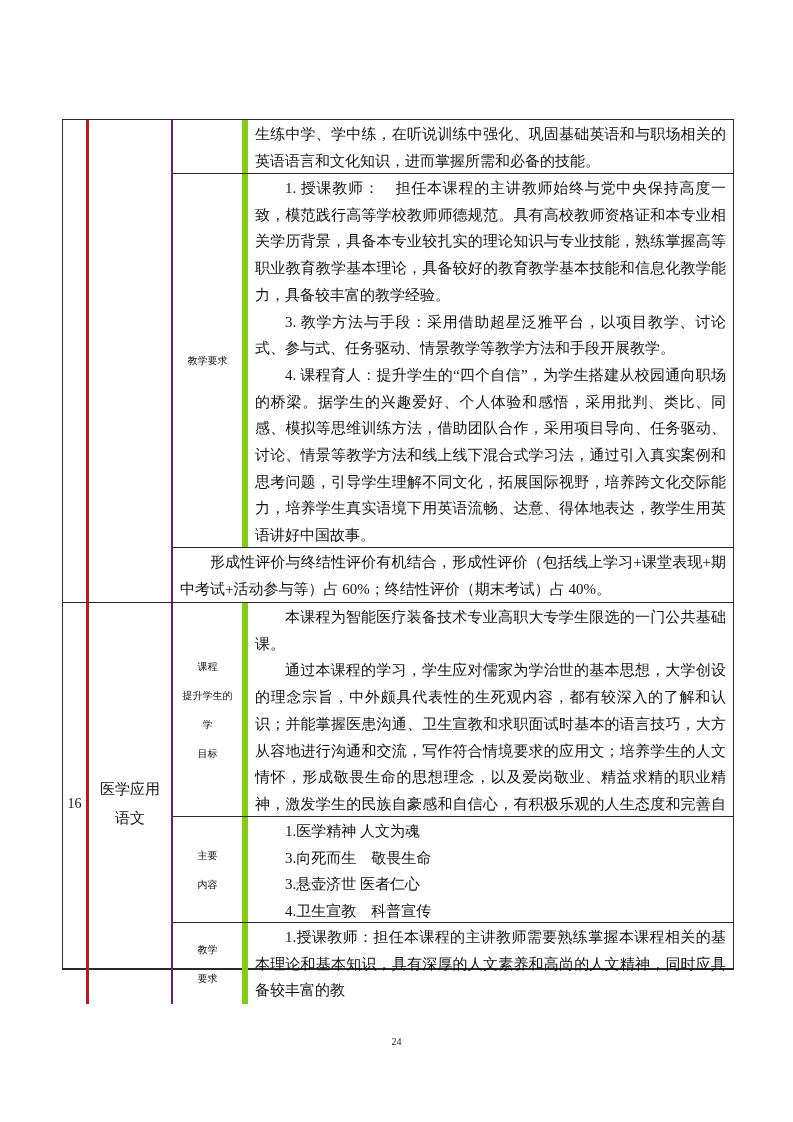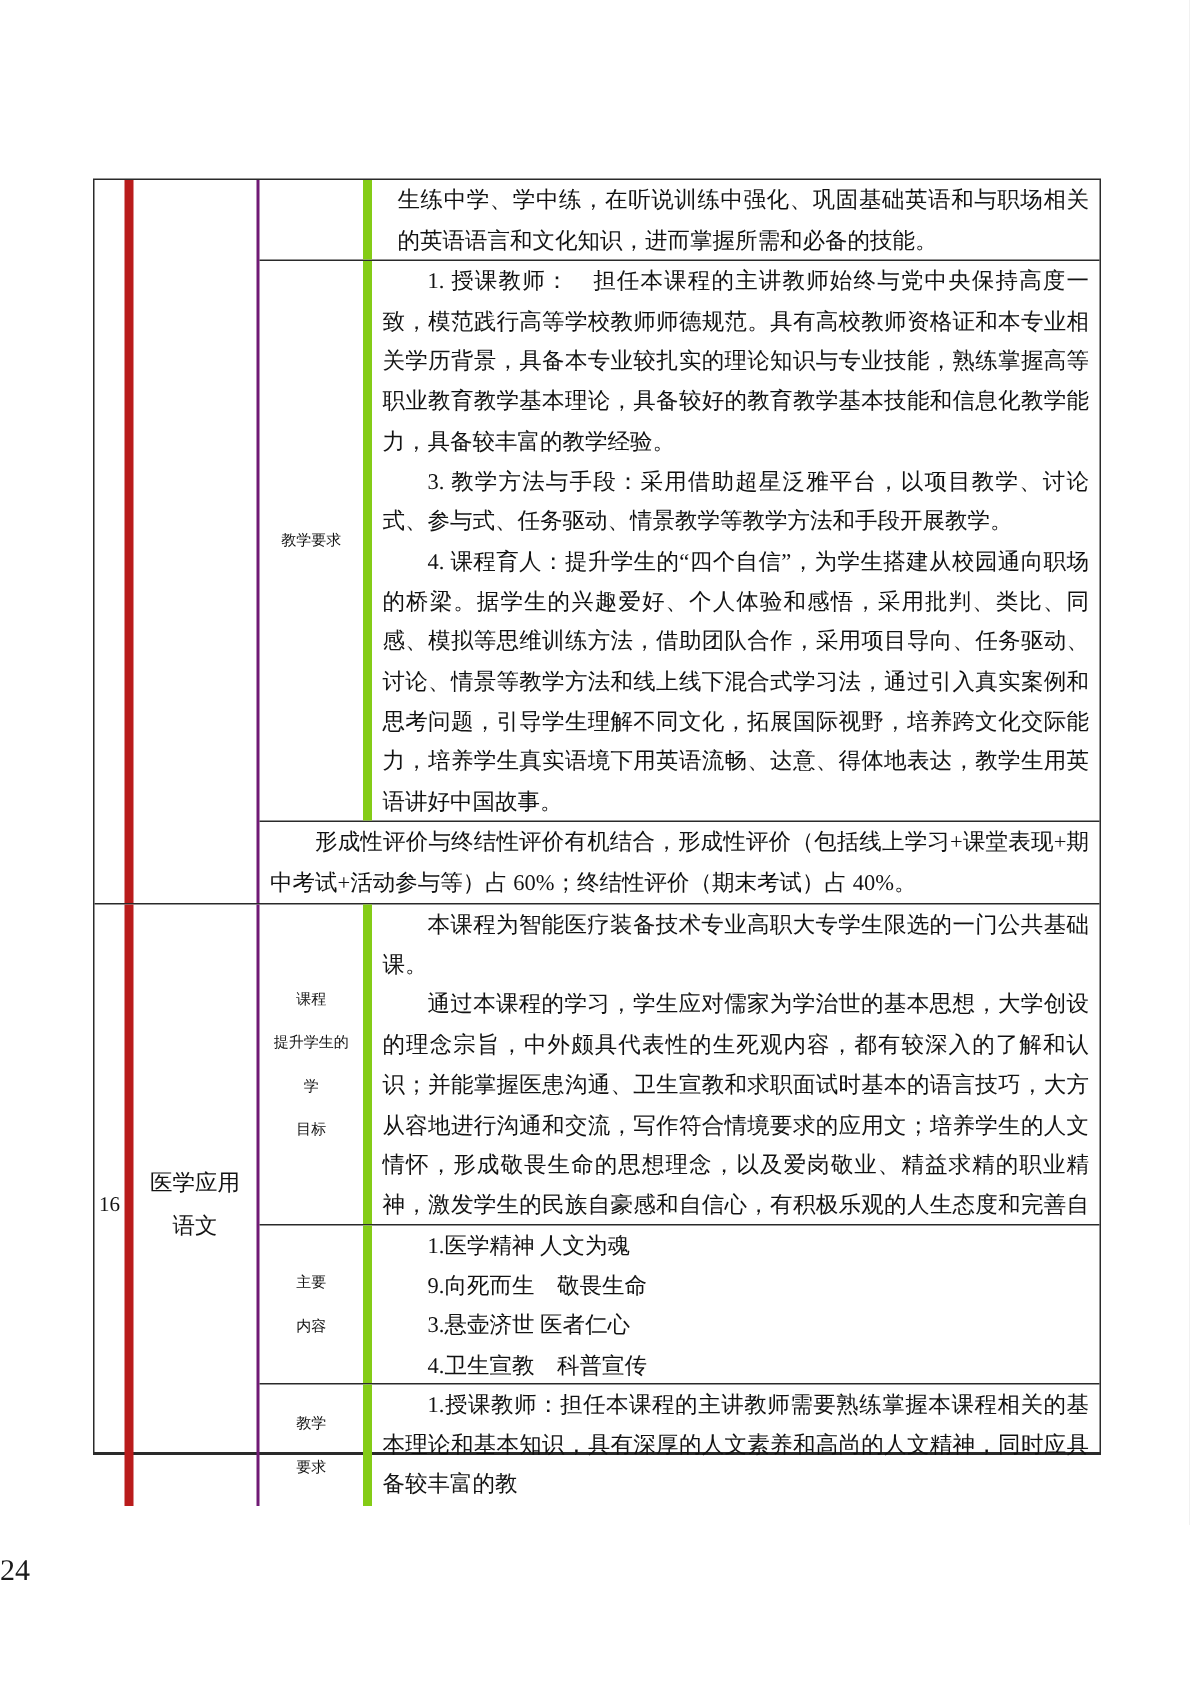--- a/index.html
+++ b/index.html
@@ -12,21 +12,21 @@
   .doc-table {
     position:absolute; left:62px; top:119px; width:672px; height:851px;
     box-sizing:border-box;
     border:1px solid #2a2a2a; border-bottom-width:2px;
     display:flex; flex-direction:column;
   }
   .trow { display:flex; flex-direction:row; box-sizing:border-box; }
   .trow-prev { height:483px; border-bottom:1px solid #2a2a2a; }
   .trow-16 { flex:1; }
   .col-num {
-    width:26px; box-sizing:border-box; border-right:6px solid #b91c1c;
+    width:26px; box-sizing:border-box; border-right:3px solid #b91c1c;
     display:flex; align-items:center; justify-content:center;
     font-size:14px;
   }
   .col-course {
     width:84px; box-sizing:border-box; border-right:2px solid #701a75;
     display:flex; align-items:center; justify-content:center;
     text-align:center; white-space:pre-line;
     font-size:15px; line-height:29px;
   }
   .col-rest { flex:1; display:flex; flex-direction:column; min-width:0; }
@@ -37,28 +37,28 @@
     display:flex; align-items:center; justify-content:center;
     text-align:center; white-space:pre-line;
     font-size:10px; line-height:29px; overflow:hidden;
   }
   .sec-content {
     flex:1; box-sizing:border-box; padding:1px 7px 0 7px;
     font-size:15px; line-height:26.7px; overflow:hidden; min-width:0;
   }
   .para { margin:0; text-align:justify; text-justify:inter-ideograph; }
   .para.indent { text-indent:2em; }
-  .sub-h54  { height:54px;gap:10px; }
+  .sub-h54  { height:54px; }
   .sub-h374 { height:374px; }
   .sub-grow { flex:1; }
   .sub-h214 { height:214px; }
   .sub-h106 { height:106px; }
   .page-num {
     position:absolute; left:0; right:0; top:1036px;
-    text-align:left; font-size:20px; color:#1a1a1a;
+    text-align:center; font-size:10px; color:#1a1a1a;
   }
 </style>
 </head>
 <body>
 
 <div class="page">
 
   <div class="doc-table">
 
     <div class="trow trow-prev">
@@ -106,21 +106,21 @@
             <p class="para indent">本课程为智能医疗装备技术专业高职大专学生限选的一门公共基础课。</p>
             <p class="para indent">通过本课程的学习，学生应对儒家为学治世的基本思想，大学创设的理念宗旨，中外颇具代表性的生死观内容，都有较深入的了解和认识；并能掌握医患沟通、卫生宣教和求职面试时基本的语言技巧，大方从容地进行沟通和交流，写作符合情境要求的应用文；培养学生的人文情怀，形成敬畏生命的思想理念，以及爱岗敬业、精益求精的职业精神，激发学生的民族自豪感和自信心，有积极乐观的人生态度和完善自我的追求精神。 为毕业后从事医护工作打下坚实的人文基础。</p>
           </div>
         </div>
 
         <div class="subrow bordered sub-h106">
           <div class="sec-label">主要
 内容</div>
           <div class="sec-content">
             <p class="para indent">1.医学精神 人文为魂</p>
-            <p class="para indent">9.向死而生　敬畏生命</p>
+            <p class="para indent">3.向死而生　敬畏生命</p>
             <p class="para indent">3.悬壶济世 医者仁心</p>
             <p class="para indent">4.卫生宣教　科普宣传</p>
           </div>
         </div>
 
         <div class="subrow sub-grow">
           <div class="sec-label">教学
 要求</div>
           <div class="sec-content">
             <p class="para indent">1.授课教师：担任本课程的主讲教师需要熟练掌握本课程相关的基本理论和基本知识，具有深厚的人文素养和高尚的人文精神，同时应具备较丰富的教</p>

